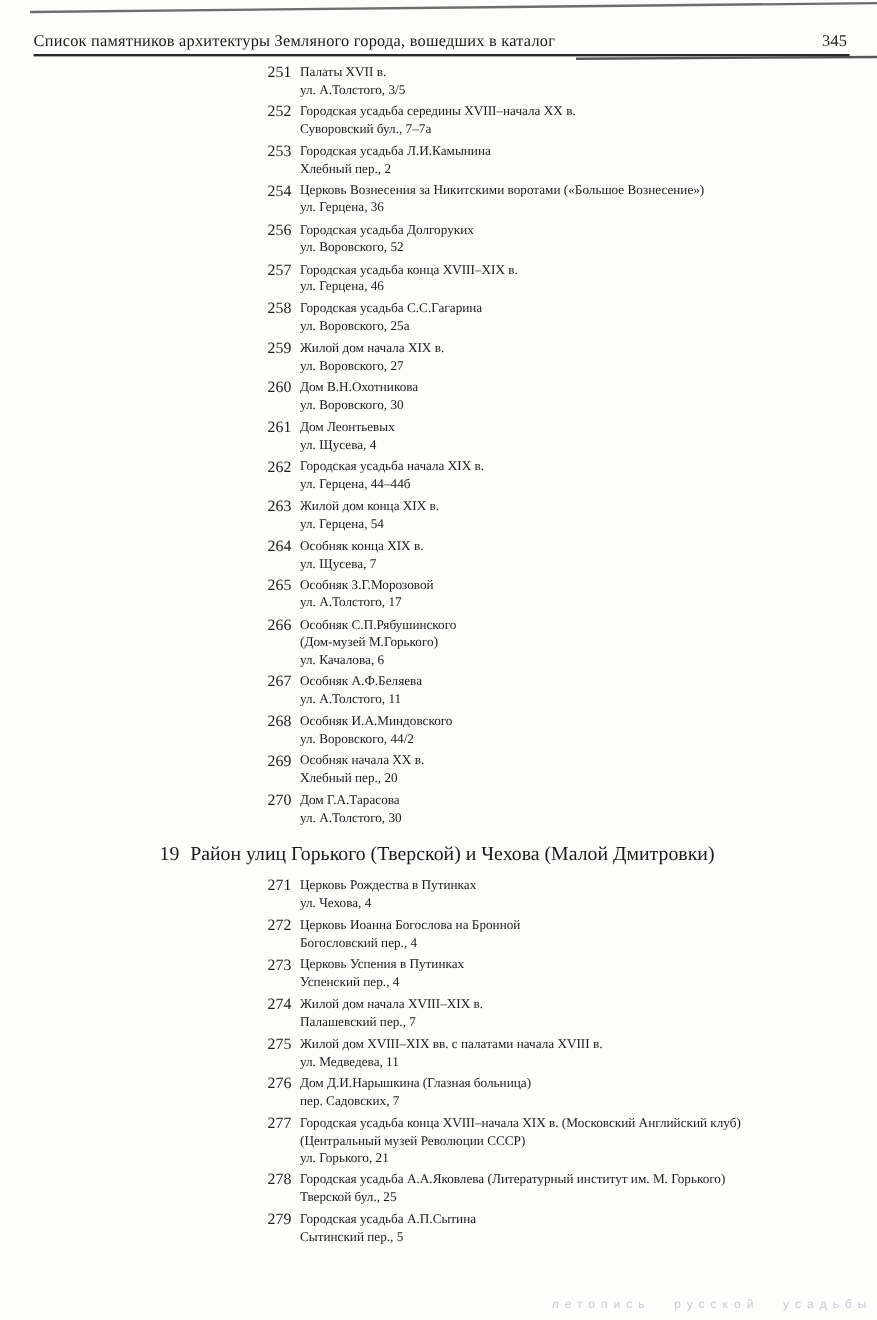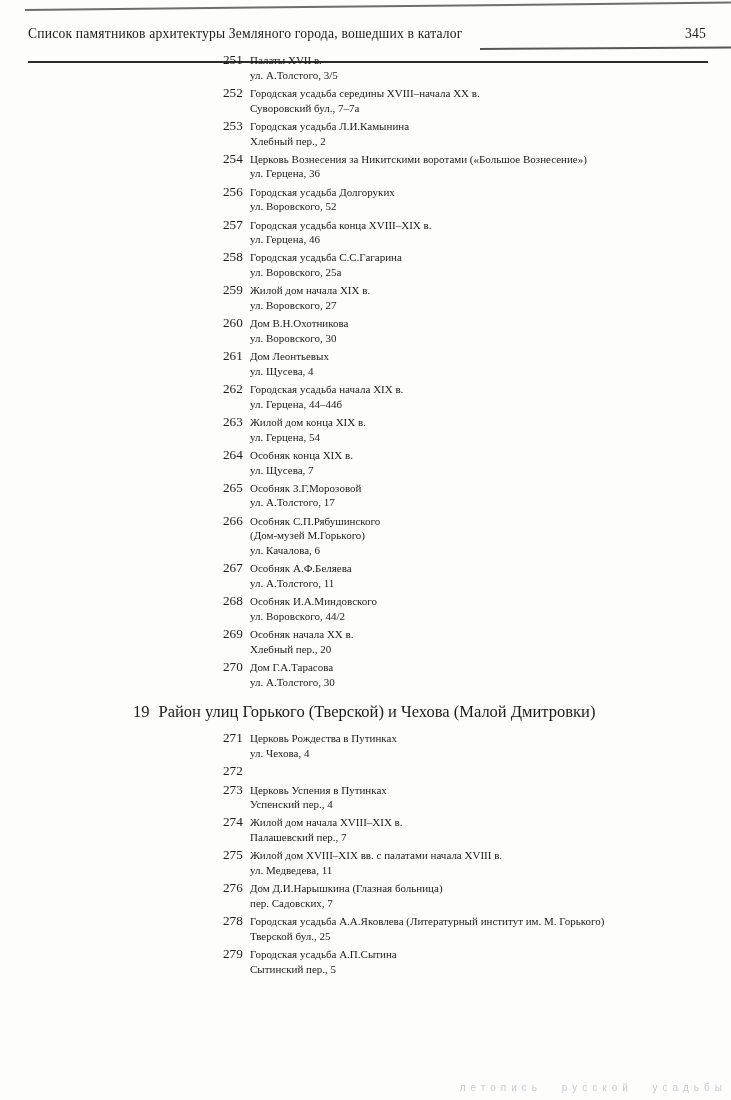--- a/index.html
+++ b/index.html
@@ -12,21 +12,21 @@
   
   .topline{
     position:absolute;left:25px;top:9px;width:706px;height:2px;
     background:#4a4a4a;opacity:.8;
     transform:rotate(-0.6deg);transform-origin:left center;
   }
   .header-row{
     position:absolute;left:28px;top:26px;width:680px;
     display:flex;justify-content:space-between;align-items:flex-end;
     font-size:13.6px;letter-spacing:.2px;
-    border-bottom:2px solid #2b2b2b;padding-bottom:19px;
+    border-bottom:2px solid #2b2b2b;padding-bottom:3px;
   }
   .header-title{white-space:nowrap;}
   .header-page{padding-right:2px;}
   
   .subline2{
     position:absolute;left:480px;top:48px;width:251px;height:2px;
     background:#3a3a3a;opacity:.85;
     transform:rotate(-0.35deg);transform-origin:left center;
   }
   .content{position:absolute;left:0;top:0;width:661px;padding-top:53px;}
@@ -222,20 +222,24 @@
   <div class="entry">
     <span class="entry-num">271</span>
     <span class="entry-lines">
           <div class="entry-line">Церковь Рождества в Путинках</div>
           <div class="entry-line">ул. Чехова, 4</div>
         </span>
   </div>
 
   <div class="entry">
     <span class="entry-num">272</span>
+    <span class="entry-lines">
+          <div class="entry-line">Церковь Иоанна Богослова на Бронной</div>
+          <div class="entry-line">Богословский пер., 4</div>
+        </span>
   </div>
 
   <div class="entry">
     <span class="entry-num">273</span>
     <span class="entry-lines">
           <div class="entry-line">Церковь Успения в Путинках</div>
           <div class="entry-line">Успенский пер., 4</div>
         </span>
   </div>
 
@@ -256,20 +260,28 @@
   </div>
 
   <div class="entry">
     <span class="entry-num">276</span>
     <span class="entry-lines">
           <div class="entry-line">Дом Д.И.Нарышкина (Глазная больница)</div>
           <div class="entry-line">пер. Садовских, 7</div>
         </span>
   </div>
 
+  <div class="entry">
+    <span class="entry-num">277</span>
+    <span class="entry-lines">
+          <div class="entry-line">Городская усадьба конца XVIII–начала XIX в. (Московский Английский клуб)</div>
+          <div class="entry-line">(Центральный музей Революции СССР)</div>
+          <div class="entry-line">ул. Горького, 21</div>
+        </span>
+  </div>
 
   <div class="entry">
     <span class="entry-num">278</span>
     <span class="entry-lines">
           <div class="entry-line">Городская усадьба А.А.Яковлева (Литературный институт им. М. Горького)</div>
           <div class="entry-line">Тверской бул., 25</div>
         </span>
   </div>
 
   <div class="entry">

